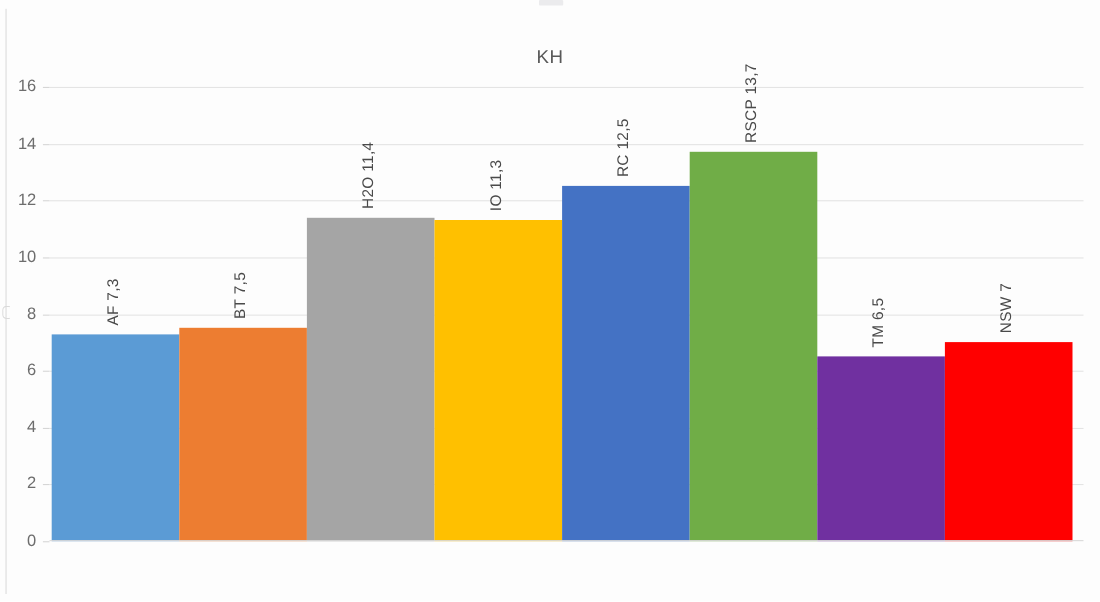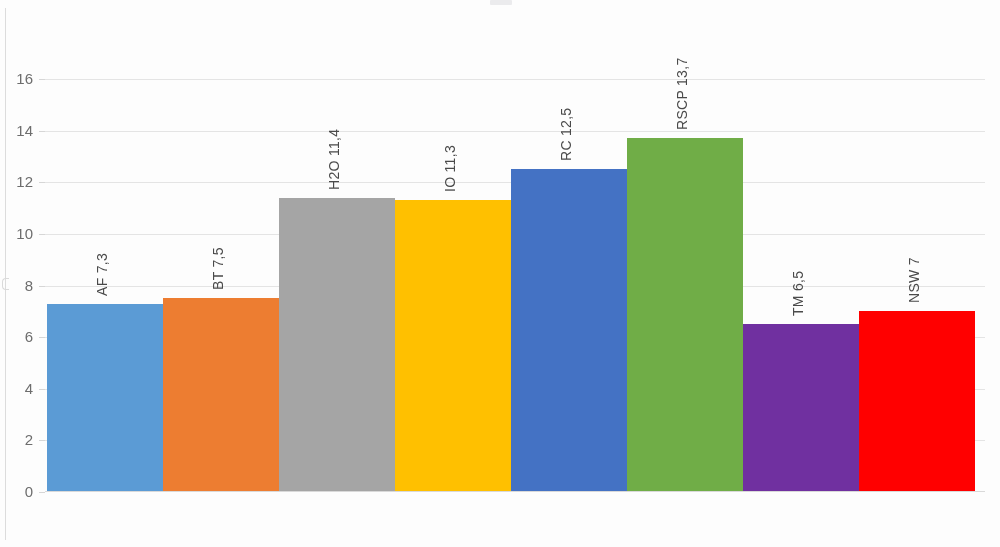--- a/index.html
+++ b/index.html
@@ -123,20 +123,21 @@
 </style>
 </head>
 <body>
 
 <div id="chart-root">
 
   <div id="top-artifact"></div>
   <div id="left-border"></div>
   <div id="left-border-notch"></div>
 
+  <div id="chart-title">KH</div>
 
   <div id="plot">
     <div id="gridlines">
         <div class="gridline" style="top: 380.375px;"></div>
         <div class="gridline" style="top: 328.75px;"></div>
         <div class="gridline" style="top: 277.125px;"></div>
         <div class="gridline" style="top: 225.5px;"></div>
         <div class="gridline" style="top: 173.875px;"></div>
         <div class="gridline" style="top: 122.25px;"></div>
         <div class="gridline" style="top: 70.625px;"></div>

